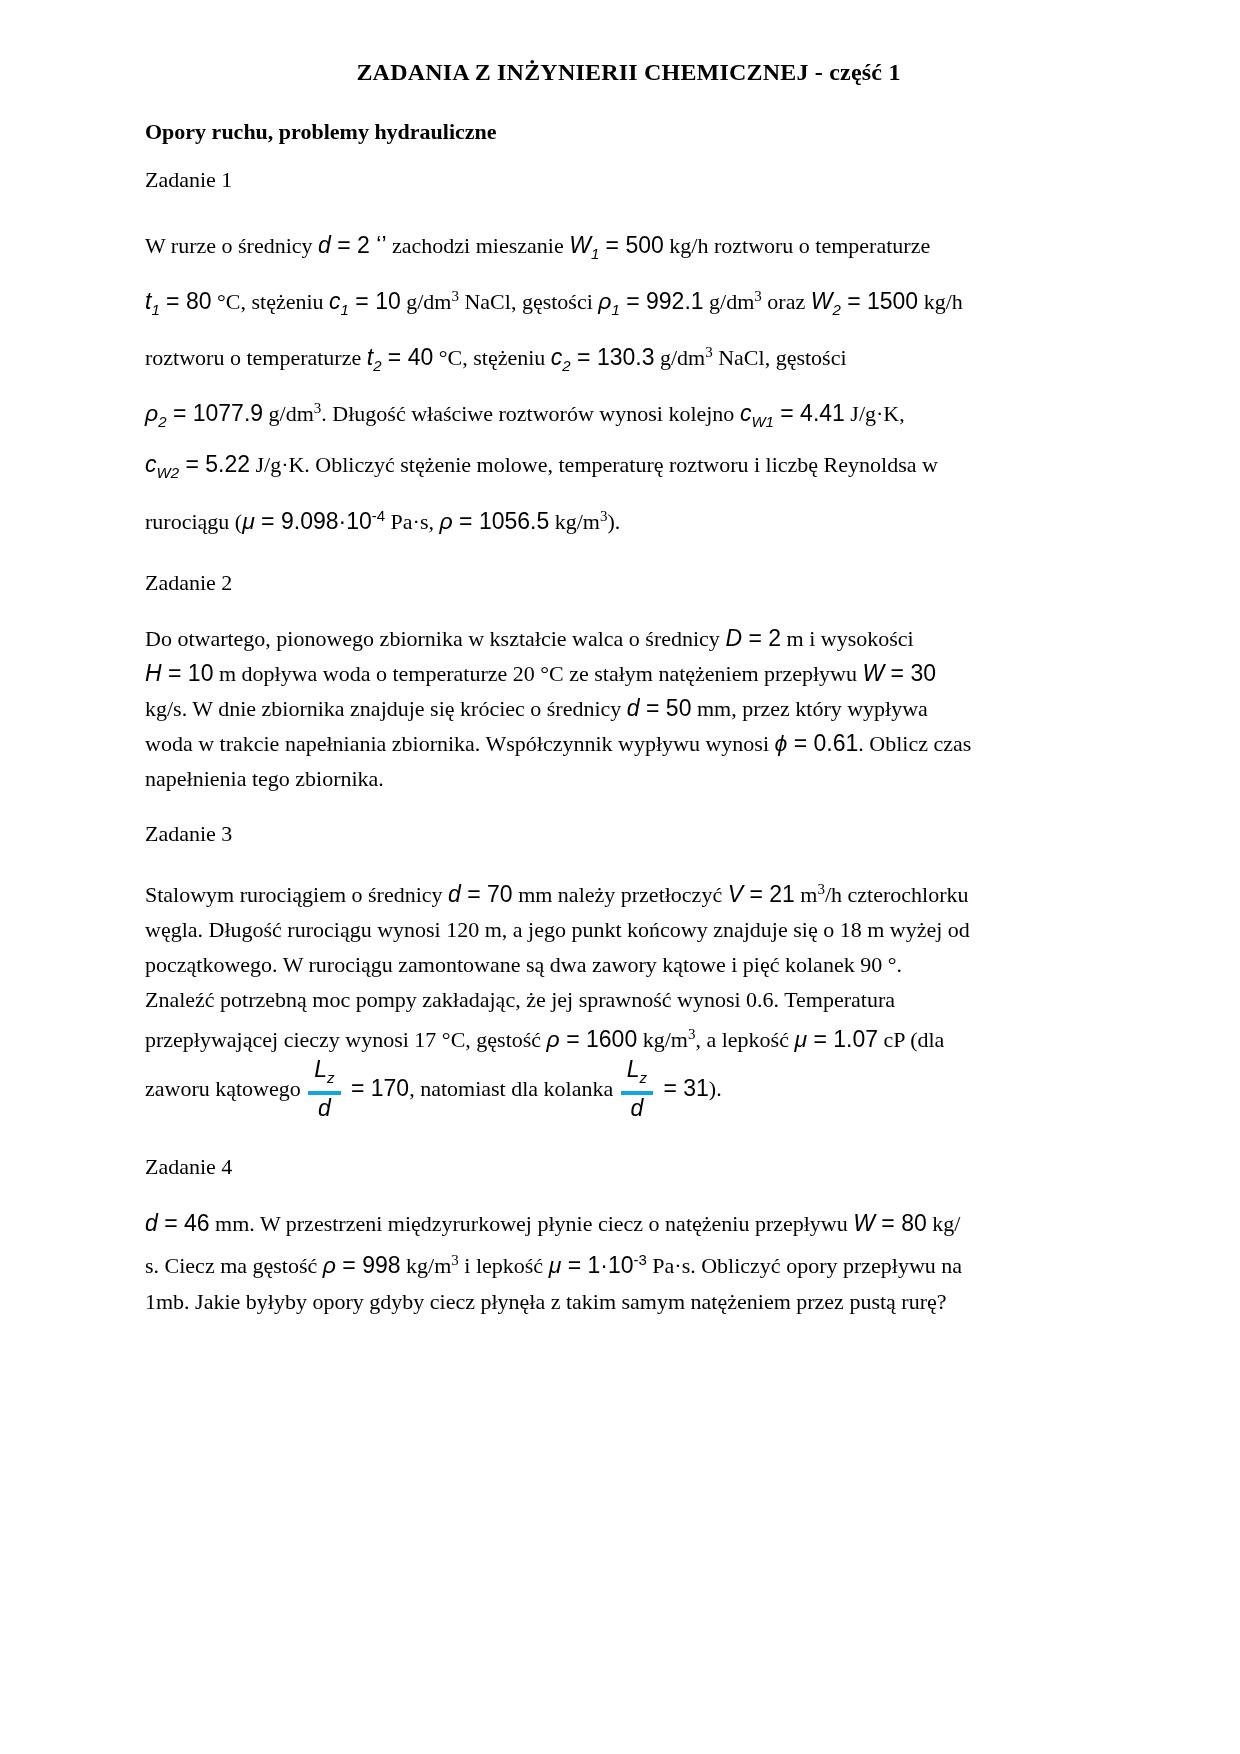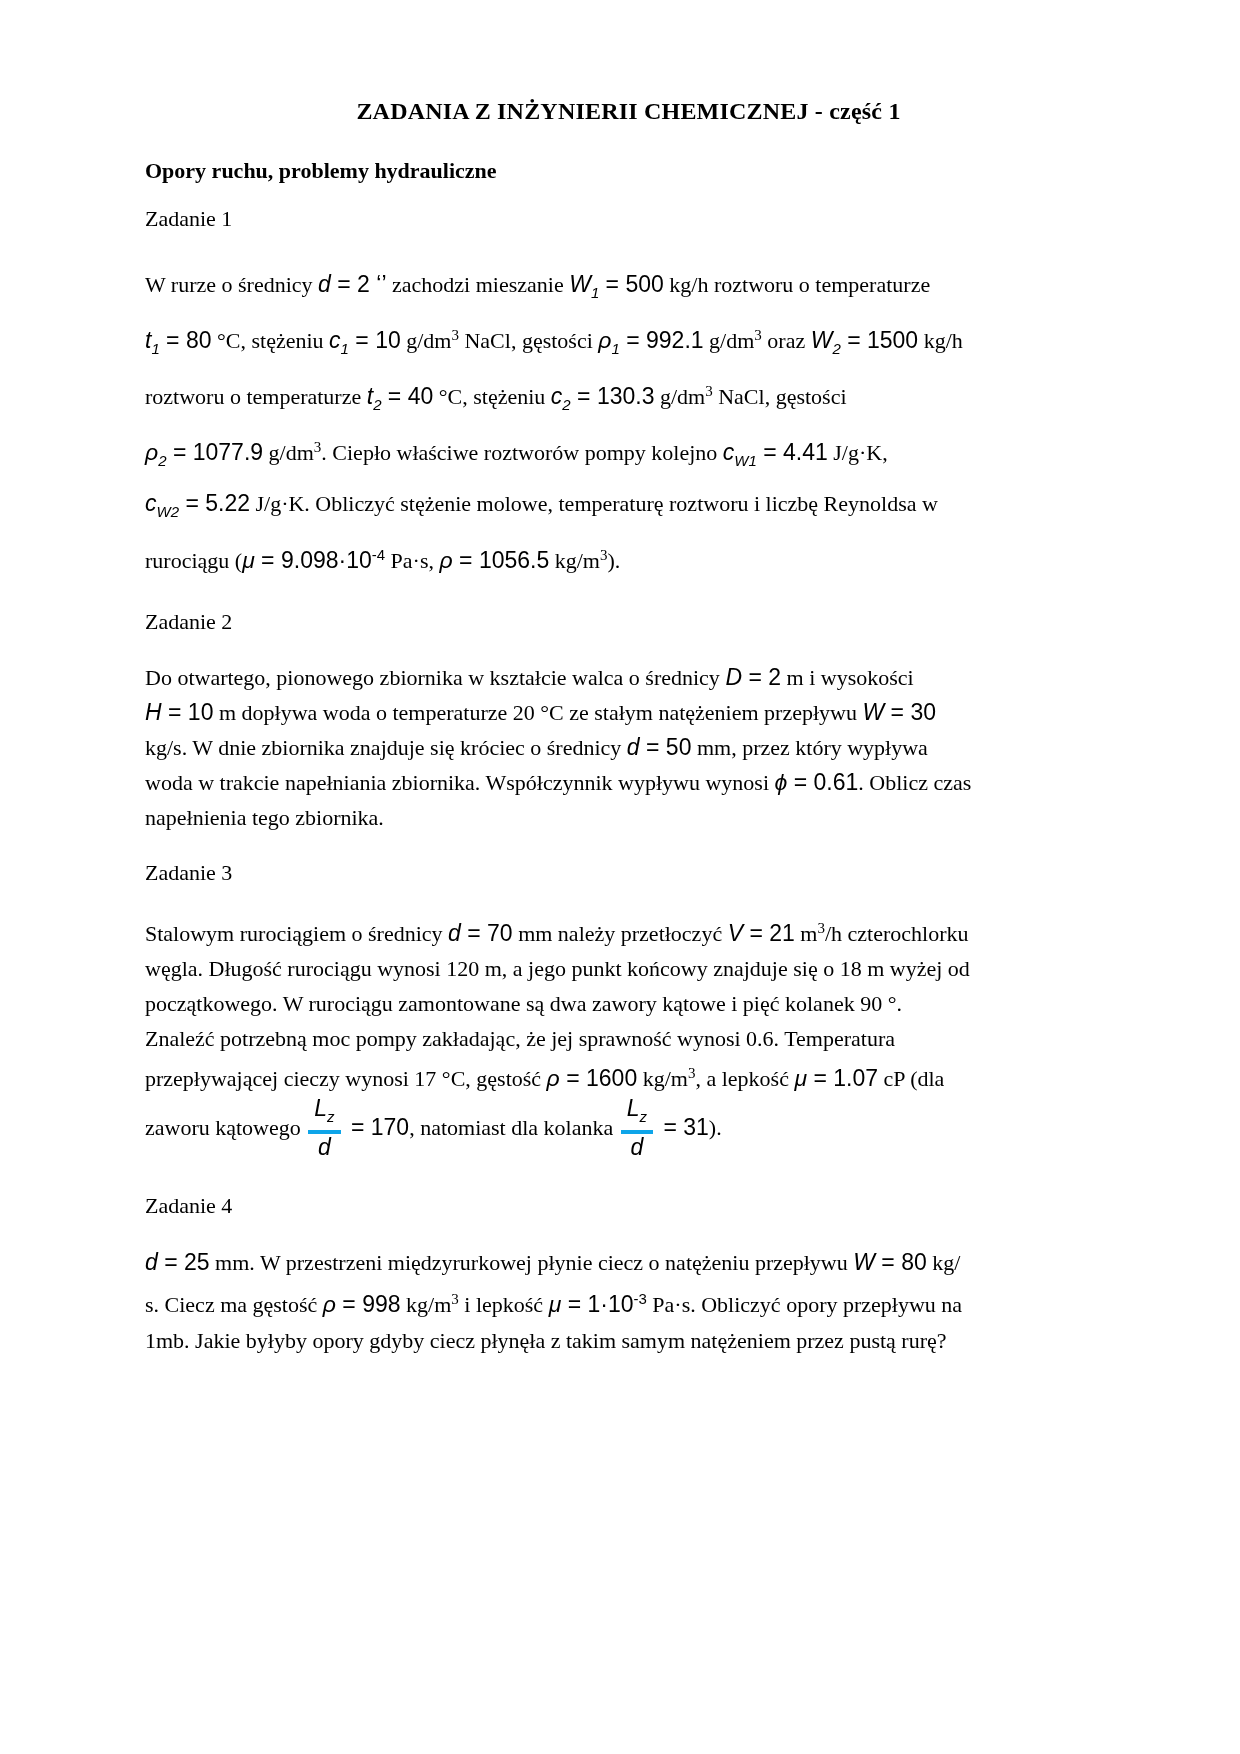--- a/index.html
+++ b/index.html
@@ -3,21 +3,21 @@
 <meta charset="utf-8">
 <style>
   html, body { margin: 0; padding: 0; background: #e8e8e8; }
   .page {
     position: relative;
     width: 1240px;
     height: 1754px;
     margin: 0 auto;
     background: #ffffff;
     box-sizing: border-box;
-    padding: 95px 128px 0 145px;
+    padding: 56px 128px 0 145px;
     font-family: "Liberation Serif", serif;
     font-size: 22px;
     color: #000;
     overflow: hidden;
   }
   .title {
     font-size: 24px;
     line-height: 32px;
     font-weight: bold;
     text-align: center;
@@ -68,21 +68,21 @@
 <div class="page">
   <h1 class="title">ZADANIA Z INŻYNIERII CHEMICZNEJ - część 1</h1>
   <h2 class="subtitle">Opory ruchu, problemy hydrauliczne</h2>
   <div id="sections">
       <section class="section">
         <h3 class="heading">Zadanie 1</h3>
         <div class="para">
           <div class="line"><span class="tx">W rurze o średnicy </span><span class="v">d</span><span class="n"> = 2</span><span class="n"> ‘’</span><span class="tx"> zachodzi mieszanie </span><span class="v">W</span><span class="v sub">1</span><span class="n"> = 500</span><span class="tx"> kg/h roztworu o temperaturze</span></div>
           <div class="line"><span class="v">t</span><span class="v sub">1</span><span class="n"> = 80</span><span class="tx"> °C, stężeniu </span><span class="v">c</span><span class="v sub">1</span><span class="n"> = 10</span><span class="tx"> g/dm</span><span class="sup">3</span><span class="tx"> NaCl, gęstości </span><span class="v">ρ</span><span class="v sub">1</span><span class="n"> = 992.1</span><span class="tx"> g/dm</span><span class="sup">3</span><span class="tx"> oraz </span><span class="v">W</span><span class="v sub">2</span><span class="n"> = 1500</span><span class="tx"> kg/h</span></div>
           <div class="line"><span class="tx">roztworu o temperaturze </span><span class="v">t</span><span class="v sub">2</span><span class="n"> = 40</span><span class="tx"> °C, stężeniu </span><span class="v">c</span><span class="v sub">2</span><span class="n"> = 130.3</span><span class="tx"> g/dm</span><span class="sup">3</span><span class="tx"> NaCl, gęstości</span></div>
-          <div class="line"><span class="v">ρ</span><span class="v sub">2</span><span class="n"> = 1077.9</span><span class="tx"> g/dm</span><span class="sup">3</span><span class="tx">. Ciepło właściwe roztworów pompy kolejno </span><span class="v">c</span><span class="v sub">W1</span><span class="n"> = 4.41</span><span class="tx"> J/g·K,</span></div>
+          <div class="line"><span class="v">ρ</span><span class="v sub">2</span><span class="n"> = 1077.9</span><span class="tx"> g/dm</span><span class="sup">3</span><span class="tx">. Długość właściwe roztworów wynosi kolejno </span><span class="v">c</span><span class="v sub">W1</span><span class="n"> = 4.41</span><span class="tx"> J/g·K,</span></div>
           <div class="line"><span class="v">c</span><span class="v sub">W2</span><span class="n"> = 5.22</span><span class="tx"> J/g·K. Obliczyć stężenie molowe, temperaturę roztworu i liczbę Reynoldsa w</span></div>
           <div class="line"><span class="tx">rurociągu (</span><span class="v">μ</span><span class="n"> = 9.098·10</span><span class="n sup">-4</span><span class="tx"> Pa·s, </span><span class="v">ρ</span><span class="n"> = 1056.5</span><span class="tx"> kg/m</span><span class="sup">3</span><span class="tx">).</span></div>
         </div>
       </section>
       <section class="section">
         <h3 class="heading">Zadanie 2</h3>
         <div class="para">
           <div class="line"><span class="tx">Do otwartego, pionowego zbiornika w kształcie walca o średnicy </span><span class="v">D</span><span class="n"> = 2</span><span class="tx"> m i wysokości</span></div>
           <div class="line"><span class="v">H</span><span class="n"> = 10</span><span class="tx"> m dopływa woda o temperaturze 20 °C ze stałym natężeniem przepływu </span><span class="v">W</span><span class="n"> = 30</span></div>
           <div class="line"><span class="tx">kg/s. W dnie zbiornika znajduje się króciec o średnicy </span><span class="v">d</span><span class="n"> = 50</span><span class="tx"> mm, przez który wypływa</span></div>
@@ -97,19 +97,19 @@
           <div class="line"><span class="tx">węgla. Długość rurociągu wynosi 120 m, a jego punkt końcowy znajduje się o 18 m wyżej od</span></div>
           <div class="line"><span class="tx">początkowego. W rurociągu zamontowane są dwa zawory kątowe i pięć kolanek 90 °.</span></div>
           <div class="line"><span class="tx">Znaleźć potrzebną moc pompy zakładając, że jej sprawność wynosi 0.6. Temperatura</span></div>
           <div class="line"><span class="tx">przepływającej cieczy wynosi 17 °C, gęstość </span><span class="v">ρ</span><span class="n"> = 1600</span><span class="tx"> kg/m</span><span class="sup">3</span><span class="tx">, a lepkość </span><span class="v">μ</span><span class="n"> = 1.07</span><span class="tx"> cP (dla</span></div>
           <div class="line"><span class="tx">zaworu kątowego </span><span class="frac"><span class="ftop"><span class="v">L</span><span class="v sub">z</span></span><span class="fbot"><span class="v">d</span></span></span><span class="n"> = 170</span><span class="tx">, natomiast dla kolanka </span><span class="frac"><span class="ftop"><span class="v">L</span><span class="v sub">z</span></span><span class="fbot"><span class="v">d</span></span></span><span class="n"> = 31</span><span class="tx">).</span></div>
         </div>
       </section>
       <section class="section">
         <h3 class="heading">Zadanie 4</h3>
         <div class="para">
-          <div class="line"><span class="v">d</span><span class="n"> = 25</span><span class="tx"> mm. W przestrzeni międzyrurkowej płynie ciecz o natężeniu przepływu </span><span class="v">W</span><span class="n"> = 80</span><span class="tx"> kg/</span></div>
+          <div class="line"><span class="v">d</span><span class="n"> = 46</span><span class="tx"> mm. W przestrzeni międzyrurkowej płynie ciecz o natężeniu przepływu </span><span class="v">W</span><span class="n"> = 80</span><span class="tx"> kg/</span></div>
           <div class="line"><span class="tx">s. Ciecz ma gęstość </span><span class="v">ρ</span><span class="n"> = 998</span><span class="tx"> kg/m</span><span class="sup">3</span><span class="tx"> i lepkość </span><span class="v">μ</span><span class="n"> = 1·10</span><span class="n sup">-3</span><span class="tx"> Pa·s. Obliczyć opory przepływu na</span></div>
           <div class="line"><span class="tx">1mb. Jakie byłyby opory gdyby ciecz płynęła z takim samym natężeniem przez pustą rurę?</span></div>
         </div>
       </section>
     </div>
 </div>
 
 </body></html>

